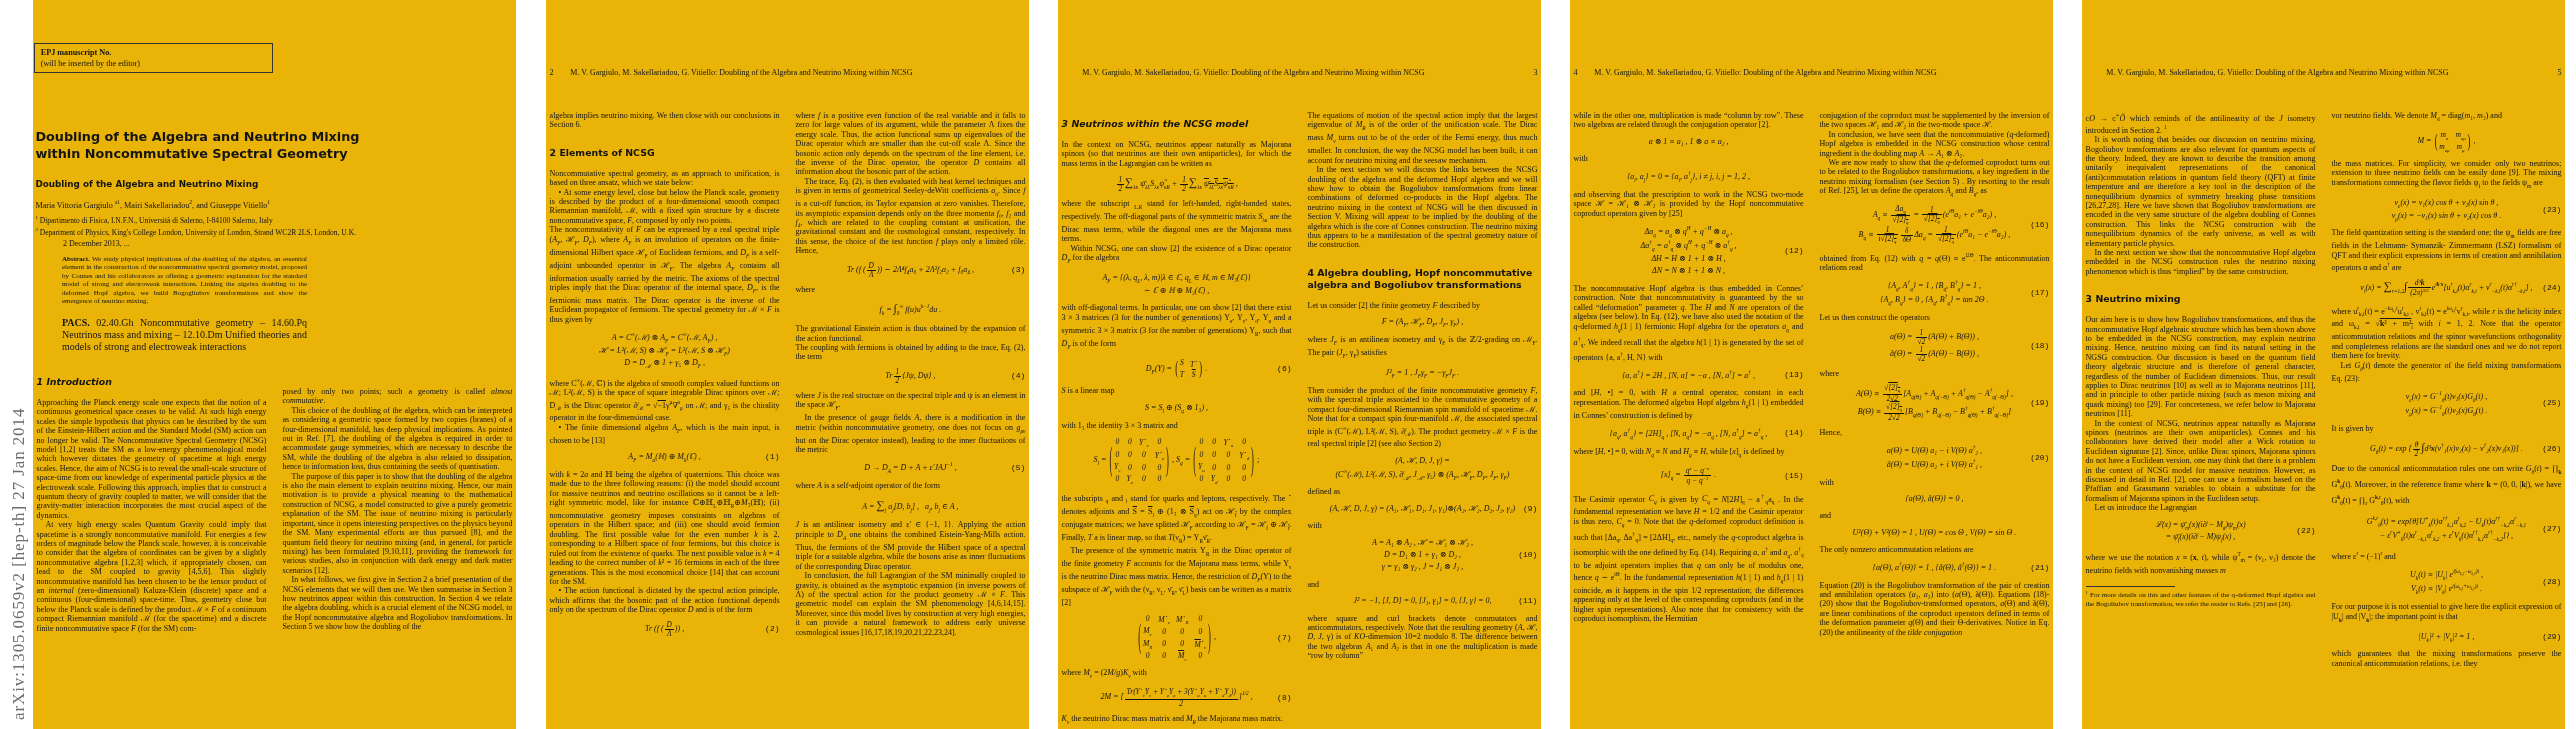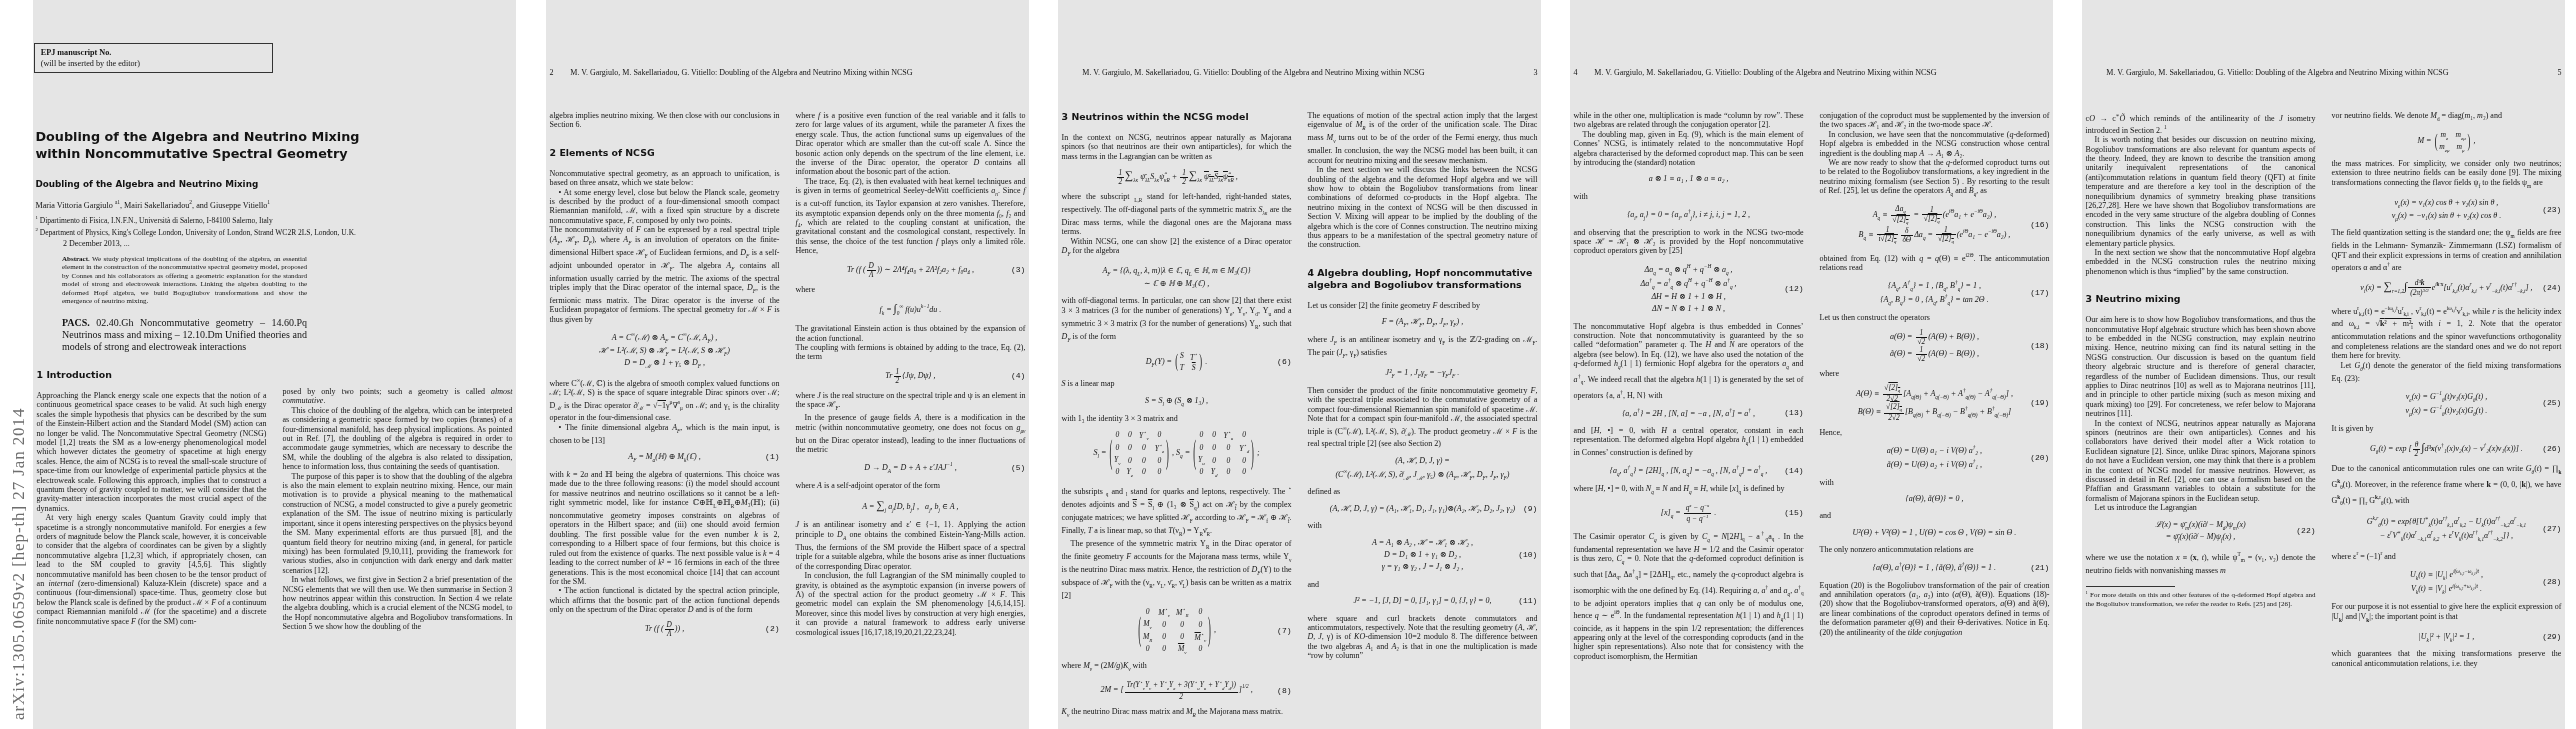--- a/index.html
+++ b/index.html
@@ -1,18 +1,18 @@
 <!DOCTYPE html>
 <html style="font-size:9.7px"><head>
 <meta charset="utf-8">
 <style>
   html,body{margin:0;padding:0;background:#ffffff;}
   .canvas{position:relative;width:2576px;height:729px;background:#ffffff;overflow:hidden;
           font-family:"Liberation Serif","DejaVu Serif",serif;color:#141414;}
-  .page{position:absolute;top:0;width:483px;height:729px;background:#e5e5e5;}
+  .page{position:absolute;top:0;width:483px;height:729px;background:#eab308;}
   .p1{left:33px}.p2{left:546px}.p3{left:1058px}.p4{left:1570px}.p5{left:2082px}
 
   .watermark{position:absolute;left:8.5px;top:720px;transform:rotate(-90deg);transform-origin:left top;
              font-size:17px;color:#6e6e6e;letter-spacing:0.9px;white-space:nowrap;}
 
   .epjbox{position:absolute;top:43px;left:1.2px;width:226px;border:0.9px solid #333;padding:3px 5.5px;
           font-size:8.2px;line-height:1.35;}
   .title{position:absolute;top:129px;left:2.4px;font-family:"DejaVu Sans","Liberation Sans",sans-serif;
          font-weight:700;font-size:12.8px;line-height:1.32;}
   .subtitle{position:absolute;top:179px;left:2.4px;font-family:"DejaVu Sans","Liberation Sans",sans-serif;
@@ -29,21 +29,21 @@
 
   .cols{position:absolute;top:111px;left:3.6px;right:3.6px;display:flex;gap:16px;}
   .cols1{top:369px;}
   .cols1 .col:nth-child(2){padding-top:18px;}
   .col{width:230px;font-size:8px;line-height:9.4px;}
 
   .para{text-align:justify;margin:0;}
   .para.ind{text-indent:9px;}
   .h2{font-family:"DejaVu Sans","Liberation Sans",sans-serif;font-weight:700;font-size:9.4px;line-height:1.3;
       margin:17px 0 9.7px;}
-  .col .h2:first-child{margin-top:0;}
+  .col .h2:first-child{margin-top:7px;font-style:italic;}
 
   .eq{position:relative;margin:6px 0;text-align:center;font-style:italic;line-height:1.55;}
   .eq .eqbody{display:inline-block;max-width:205px;}
   .eqnum{position:absolute;right:0;top:50%;transform:translateY(-50%);font-style:normal;font-family:Liberation Mono, monospace;}
   sub,sup{font-size:0.66em;}
   .frac{display:inline-flex;flex-direction:column;vertical-align:middle;text-align:center;
         font-size:0.92em;line-height:1.1;margin:0 1.2px;}
   .frac>span:first-child{border-bottom:0.6px solid #141414;padding:0 1.8px;}
   .frac>span:last-child{padding:0 1.8px;}
   .big{font-size:1.45em;font-style:normal;}
@@ -280,21 +280,20 @@
 
   <div class="page p4">
     <div class="rhead">
       <span class="l">4</span>
       <span class="c">M. V. Gargiulo, M. Sakellariadou, G. Vitiello: Doubling of the Algebra and Neutrino Mixing within NCSG</span>
       <span class="r"></span>
     </div>
     <div class="cols">
       <div class="col">
           <div class="para">while in the other one, multiplication is made “column by row”. These two algebras are related through the conjugation operator [2].</div>
-          <div class="para ind">The doubling map, given in Eq. (9), which is the main element of Connes’ NCSG, is intimately related to the noncommutative Hopf algebra characterised by the deformed coproduct map. This can be seen by introducing the (standard) notation</div>
           <div class="eq"><span class="eqbody"><span>a ⊗ 1 ≡ a₁ ,  1 ⊗ a ≡ a₂ ,</span></span></div>
           <div class="para">with</div>
           <div class="eq"><span class="eqbody"><span>{a<sub>i</sub>, a<sub>j</sub>} = 0 = {a<sub>i</sub>, a<sup>†</sup><sub>j</sub>},  i ≠ j,  i, j = 1, 2 ,</span></span></div>
           <div class="para">and observing that the prescription to work in the NCSG two-mode space ℋ = ℋ₁ ⊗ ℋ₂ is provided by the Hopf noncommutative coproduct operators given by [25]</div>
           <div class="eq"><span class="eqbody"><span>Δa<sub>q</sub> = a<sub>q</sub> ⊗ q<sup>H</sup> + q<sup>−H</sup> ⊗ a<sub>q</sub> ,<br>Δa<sup>†</sup><sub>q</sub> = a<sup>†</sup><sub>q</sub> ⊗ q<sup>H</sup> + q<sup>−H</sup> ⊗ a<sup>†</sup><sub>q</sub> ,<br>ΔH = H ⊗ 1 + 1 ⊗ H ,<br>ΔN = N ⊗ 1 + 1 ⊗ N ,</span></span><span class="eqnum">(12)</span></div>
           <div class="para">The noncommutative Hopf algebra is thus embedded in Connes’ construction. Note that noncommutativity is guaranteed by the so called “deformation” parameter <i>q</i>. The <i>H</i> and <i>N</i> are operators of the algebra (see below). In Eq. (12), we have also used the notation of the <i>q</i>-deformed <i>h<sub>q</sub></i>(1 | 1) fermionic Hopf algebra for the operators <i>a<sub>q</sub></i> and <i>a</i><sup>†</sup><sub>q</sub>. We indeed recall that the algebra <i>h</i>(1 | 1) is generated by the set of operators {a, a<sup>†</sup>, H, N} with</div>
           <div class="eq"><span class="eqbody"><span>{a, a<sup>†</sup>} = 2H ,  [N, a] = −a ,  [N, a<sup>†</sup>] = a<sup>†</sup> ,</span></span><span class="eqnum">(13)</span></div>
           <div class="para">and [<i>H</i>, •] = 0, with <i>H</i> a central operator, constant in each representation. The deformed algebra Hopf algebra <i>h<sub>q</sub></i>(1 | 1) embedded in Connes’ construction is defined by</div>
           <div class="eq"><span class="eqbody"><span>{a<sub>q</sub>, a<sup>†</sup><sub>q</sub>} = [2H]<sub>q</sub> ,  [N, a<sub>q</sub>] = −a<sub>q</sub> ,  [N, a<sup>†</sup><sub>q</sub>] = a<sup>†</sup><sub>q</sub> ,</span></span><span class="eqnum">(14)</span></div>
           <div class="para">where [<i>H</i>, •] = 0, with <i>N<sub>q</sub></i> ≡ <i>N</i> and <i>H<sub>q</sub></i> ≡ <i>H</i>, while [<i>x</i>]<sub>q</sub> is defined by</div>

